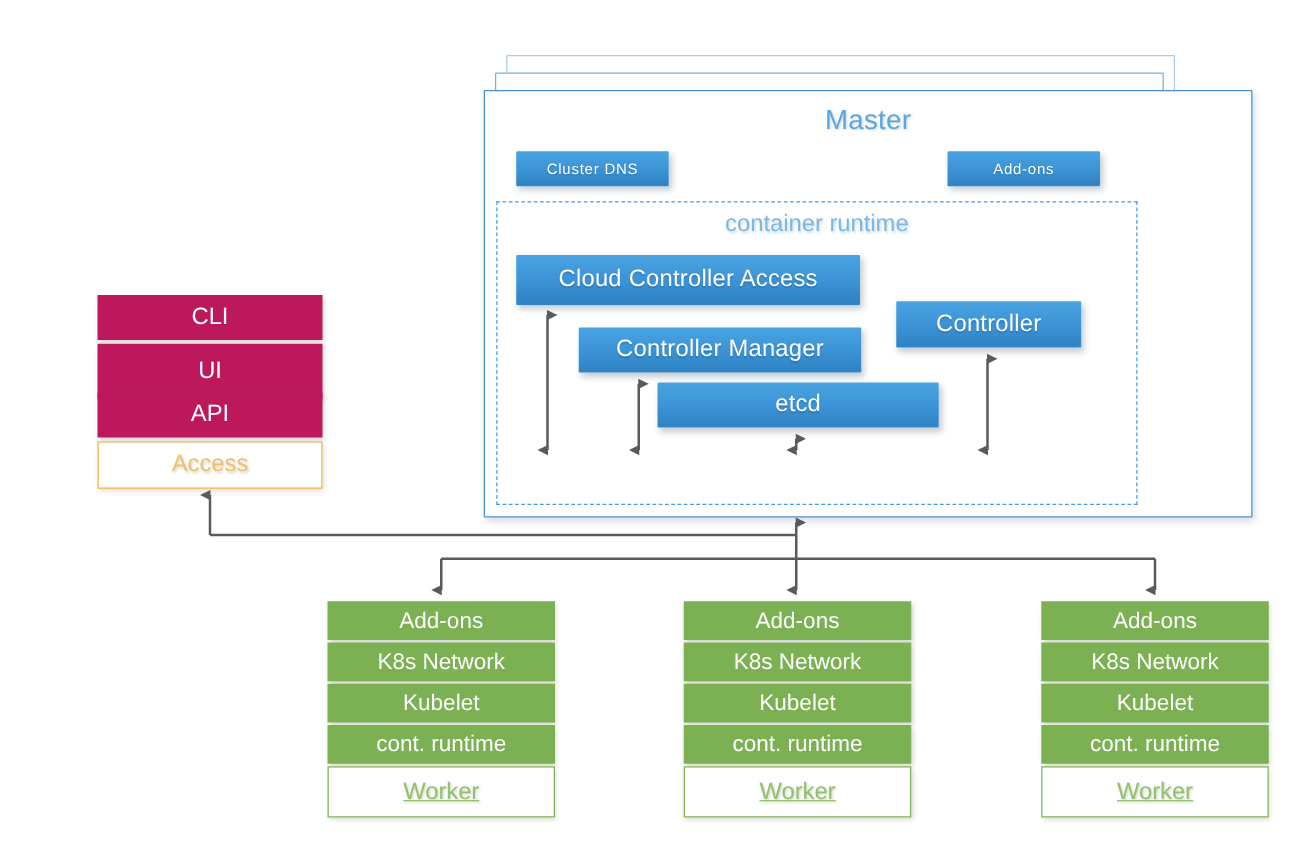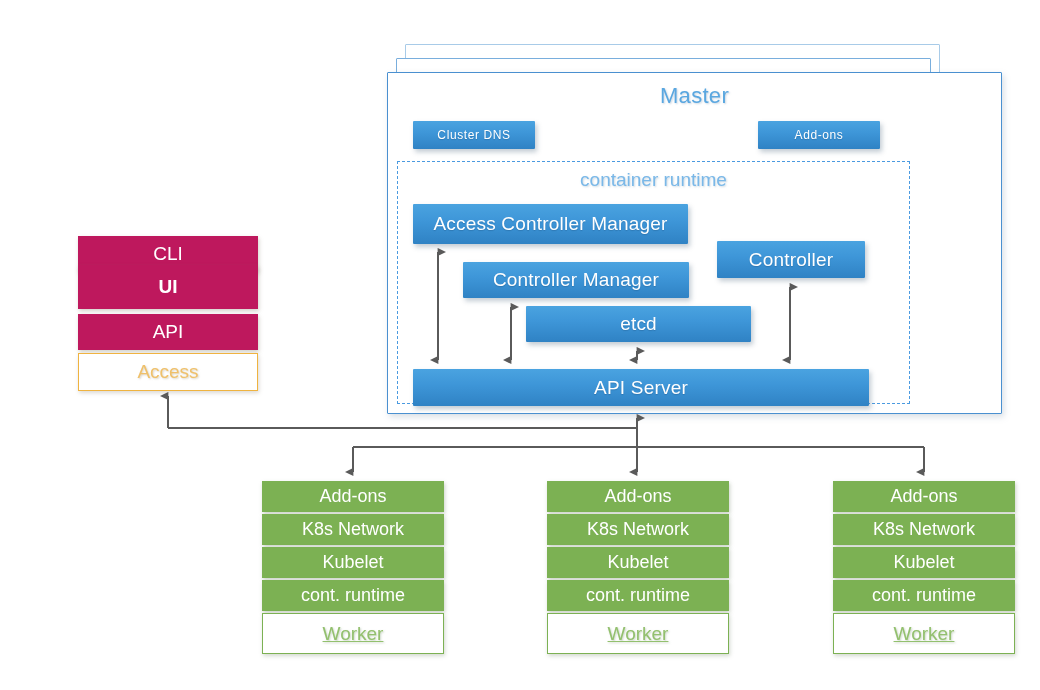--- a/index.html
+++ b/index.html
@@ -145,34 +145,33 @@
 
     <div class="master-title" style="top:10px;">Master</div>
 
     <div class="abs bluebox small" style="left:25px; top:48px; width:122px; height:28px;">Cluster DNS</div>
     <div class="abs bluebox small" style="left:370px; top:48px; width:122px; height:28px;">Add-ons</div>
 
     <div class="abs dashed-region" style="left:9px; top:88px; width:513px; height:243px;">
       <div class="runtime-title" style="top:7px;">container runtime</div>
     </div>
 
-    <div class="abs bluebox" style="left:25px; top:131px; width:275px; height:40px;">Access Controller Manager</div>
+    <div class="abs bluebox" style="left:25px; top:131px; width:275px; height:40px;">Cloud Controller Access</div>
 
     <div class="abs bluebox" style="left:75px; top:189px; width:226px; height:36px;">Controller Manager</div>
 
     <div class="abs bluebox" style="left:138px; top:233px; width:225px; height:36px;">etcd</div>
 
     <div class="abs bluebox" style="left:329px; top:168px; width:148px; height:37px;">Controller</div>
 
-    <div class="abs bluebox" style="left:25px; top:296px; width:456px; height:37px;">API Server</div>
   </div>
 
   <div class="abs" style="left:78px; top:236px; width:180px; height:155px;">
     <div class="abs access-cell" style="left:0; top:0; width:180px; height:36px;">CLI</div>
-    <div class="abs access-cell" style="left:0; top:29px; width:180px; height:44px;font-weight:bold;">UI</div>
+    <div class="abs access-cell" style="left:0; top:39px; width:180px; height:44px;">UI</div>
     <div class="abs access-cell" style="left:0; top:78px; width:180px; height:36px;">API</div>
     <div class="abs access-foot" style="left:0; top:117px; width:180px; height:38px;">Access</div>
   </div>
 
   <div class="abs" style="left:262px; top:481px; width:182px; height:173px;">
     <div class="abs worker-cell" style="left:0; top:0; width:182px; height:31px;">Add-ons</div>
     <div class="abs worker-cell" style="left:0; top:33px; width:182px; height:31px;">K8s Network</div>
     <div class="abs worker-cell" style="left:0; top:66px; width:182px; height:31px;">Kubelet</div>
     <div class="abs worker-cell" style="left:0; top:99px; width:182px; height:31px;">cont. runtime</div>
     <div class="abs worker-foot" style="left:0; top:132px; width:182px; height:41px;">Worker</div>

